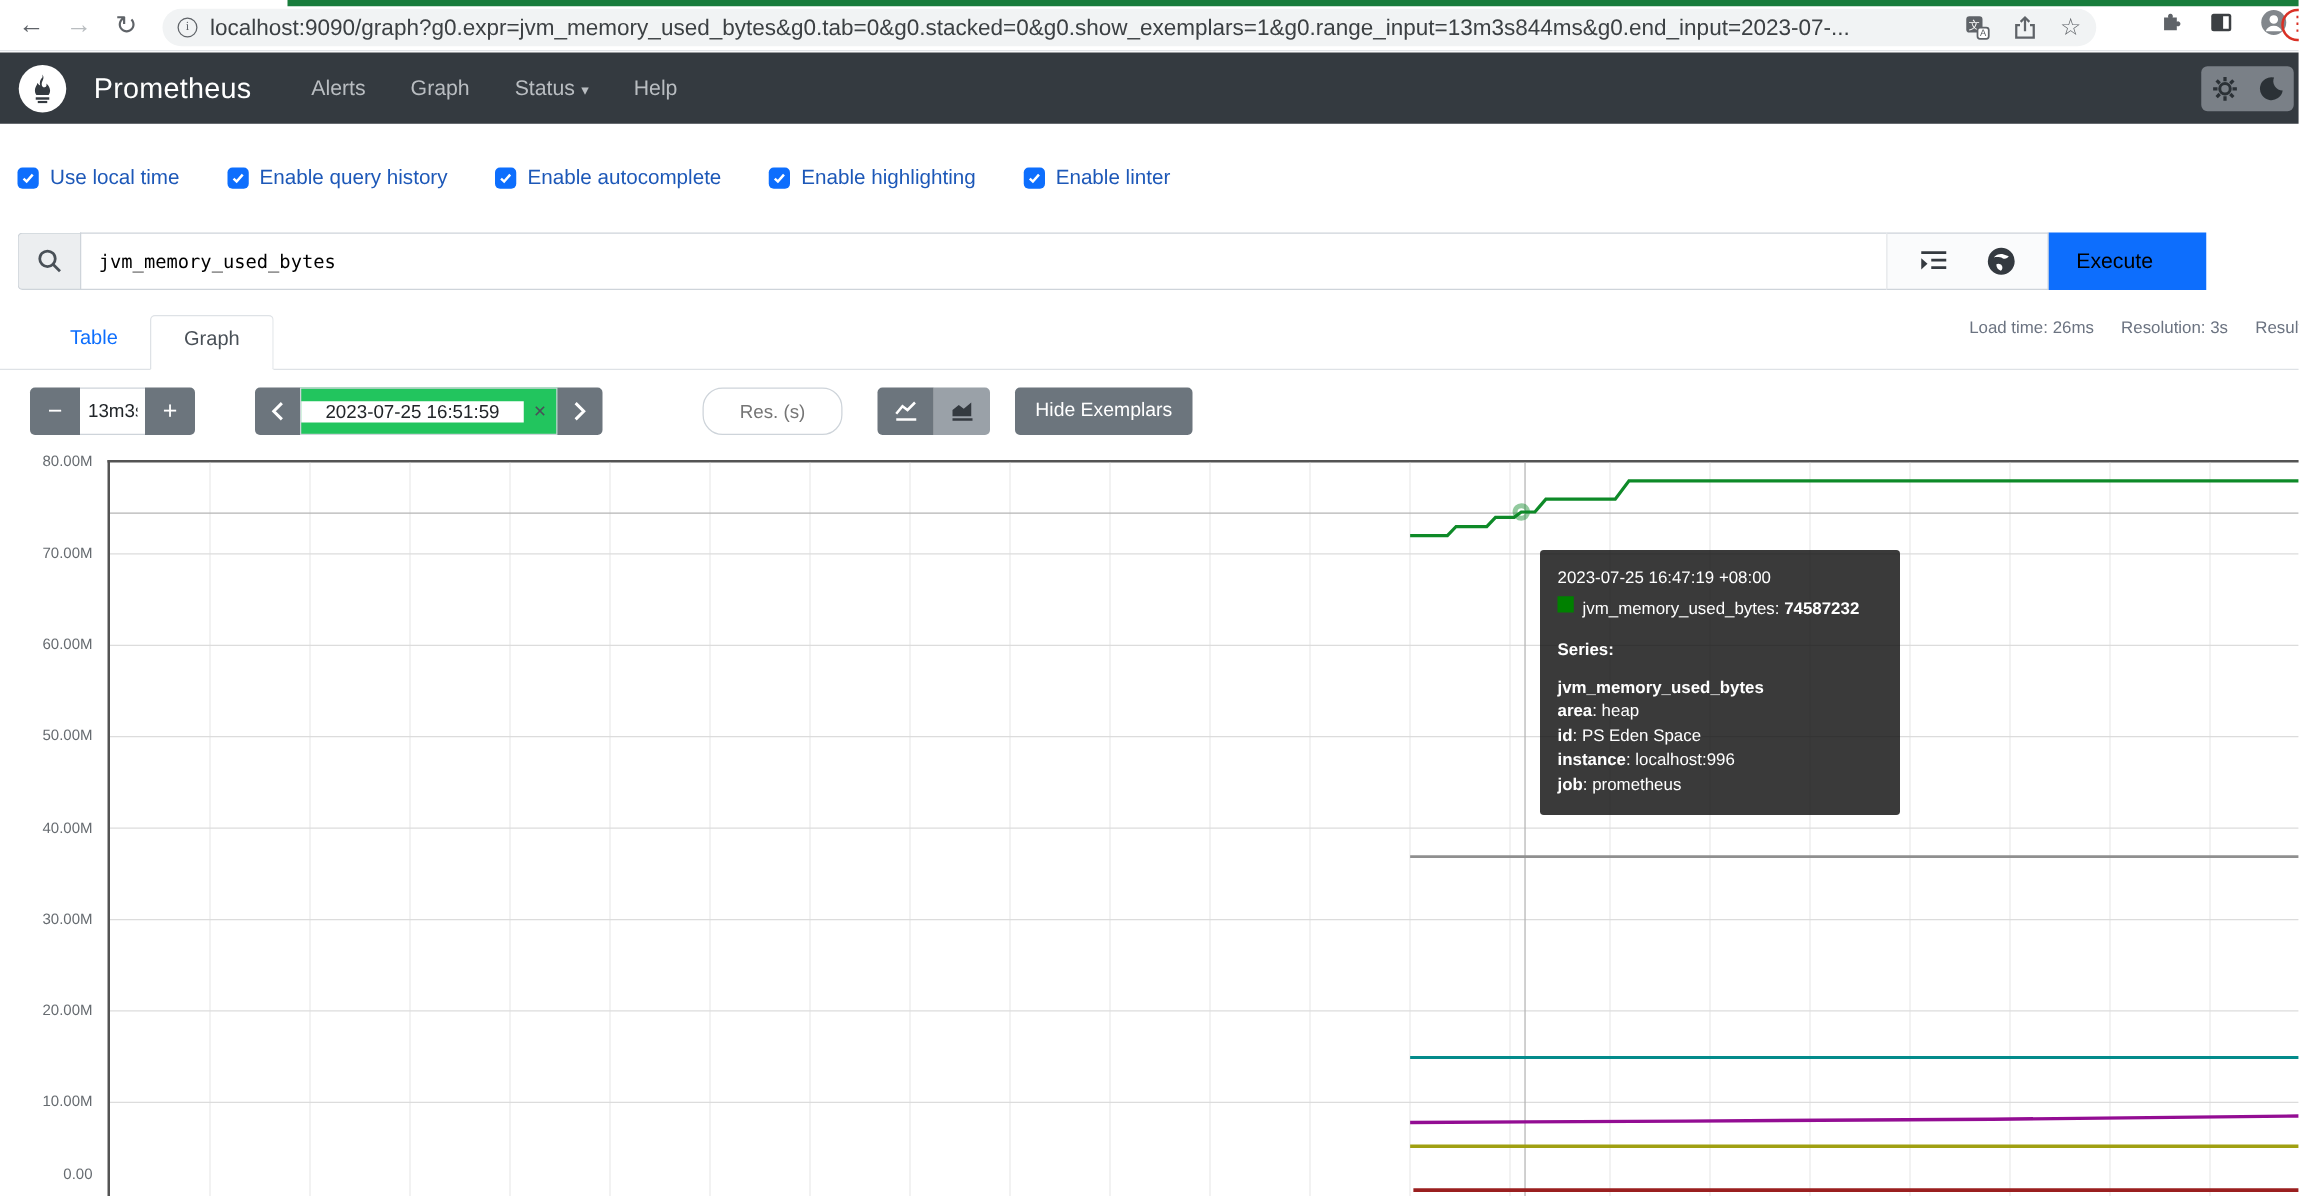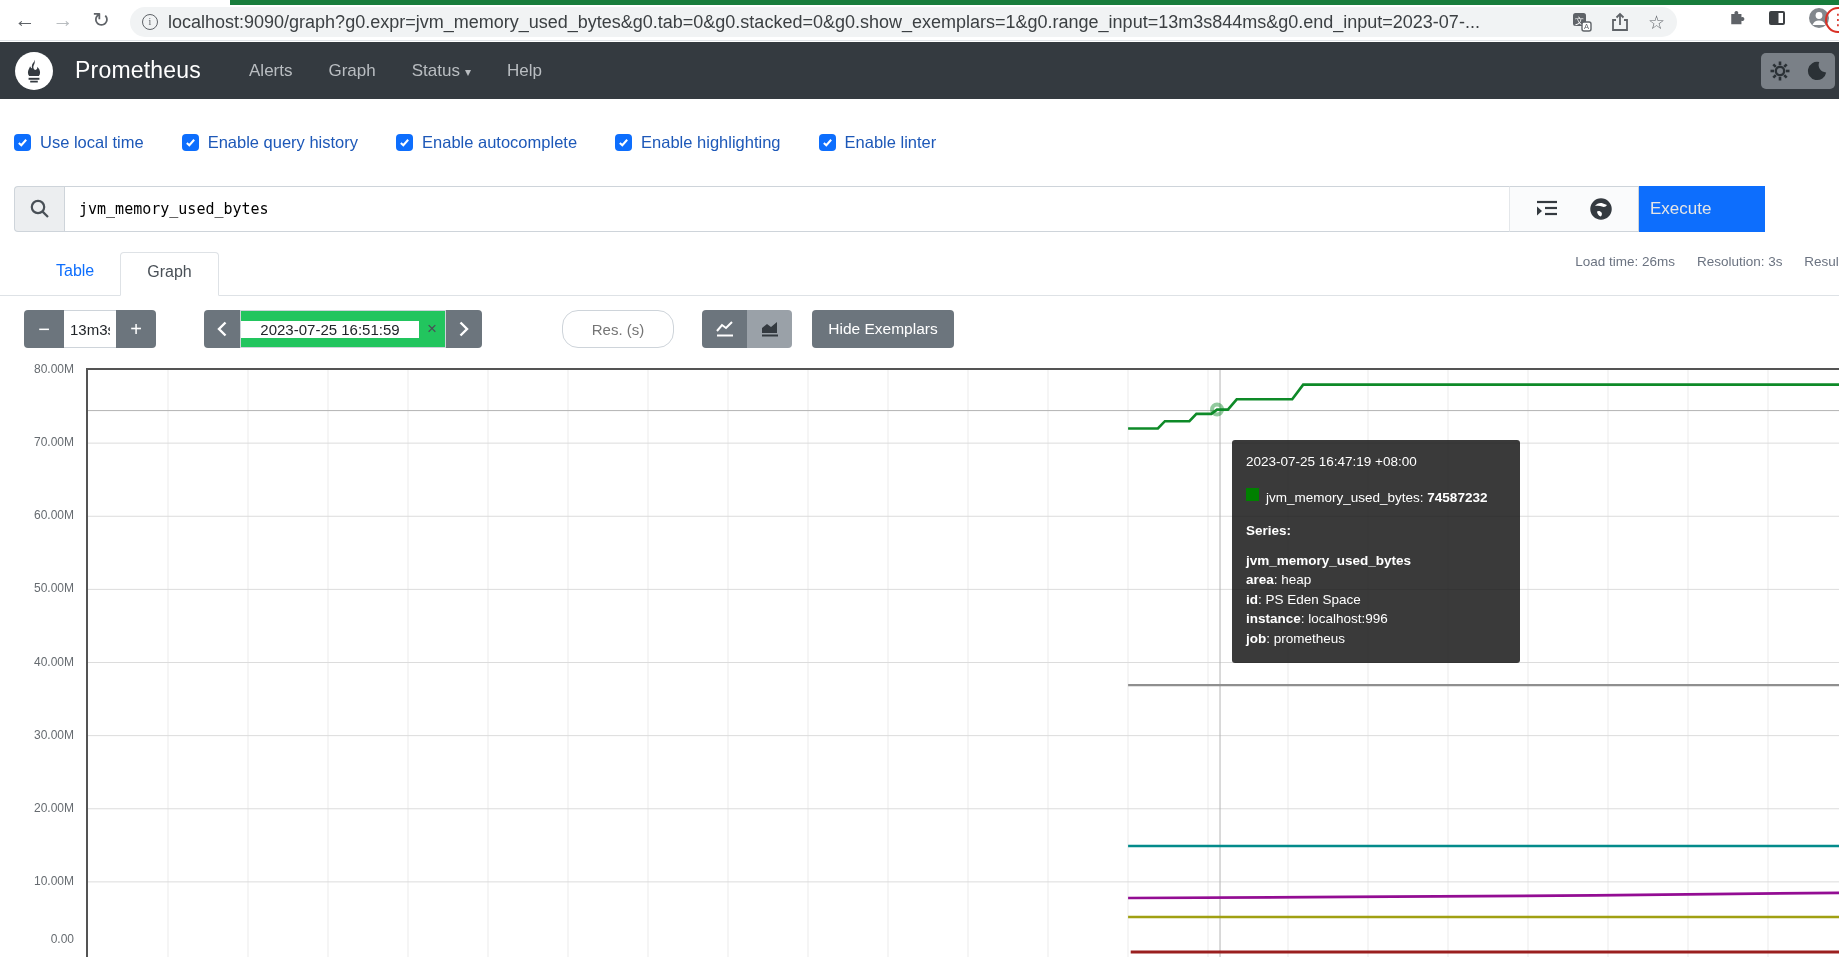--- a/index.html
+++ b/index.html
@@ -31,21 +31,21 @@
   .opts-row { position:absolute; left:14px; top:133px; display:flex; gap:38px; align-items:flex-end; }
   .opt { display:flex; align-items:center; gap:9px; cursor:pointer; }
   .cbox { width:17px; height:17px; background:#0d6efd; border-radius:4px; display:flex; align-items:center; justify-content:center; flex:0 0 auto; }
   .opt-label { font-size:16.5px; color:#1d58b8; }
 
   
   .query-bar { position:absolute; left:14px; top:186px; width:1876px; height:46px; display:flex; }
   .q-addon { width:50px; background:#eceef0; border:1px solid #ced4da; border-right:none; border-radius:4px 0 0 4px; display:flex; align-items:center; justify-content:center; }
   .q-input { flex:0 0 1445px; border:1px solid #ced4da; border-right:none; background:#fff; display:flex; align-items:center; padding-left:14px; font-family:"DejaVu Sans Mono","Liberation Mono",monospace; font-size:15px; color:#000; }
   .q-icons { flex:0 0 130px; background:#fafbfc; border:1px solid #ced4da; border-left:1px solid #e4e7ea; display:flex; align-items:center; justify-content:space-around; padding:0 10px; }
-  .q-exec { flex:0 0 126px; background:#0d6efd; color:#e5e5e5; border:none; font-size:17px; text-align:left; padding-left:11px; cursor:pointer; }
+  .q-exec { flex:0 0 126px; background:#0d6efd; color:#000000; border:none; font-size:17px; text-align:left; padding-left:22px; cursor:pointer; }
 
   
   .tabs-row { position:absolute; left:0; top:252px; width:1839px; height:44px; border-bottom:1px solid #dee2e6; padding-left:30px; display:flex; }
   .tab { font-size:16px; padding:10px 26px; cursor:pointer; }
   .tab.inactive { color:#0d6efd; }
   .tab.active { color:#495057; background:#fff; border:1px solid #dee2e6; border-bottom:1px solid #fff; border-radius:4px 4px 0 0; margin-bottom:-1px; }
   .stats { position:absolute; right:-26px; top:254px; font-size:13.5px; color:#6b7381; white-space:nowrap; }
   .stats span { margin-left:18px; }
 
   
@@ -71,21 +71,21 @@
 
   
   .chart-region { position:absolute; left:0; top:352px; width:1839px; height:605px; }
   .ylabels { position:absolute; left:0; top:0; width:80px; height:605px; }
   .ylab { position:absolute; right:6px; width:70px; text-align:right; font-size:12px; color:#666b70; }
   .plot { position:absolute; left:86px; top:16px; width:1753px; height:591px; border-left:2px solid #545454; border-top:2px solid #545454; border-bottom:2px solid #545454; }
   .plot svg { display:block; }
 
   
   .tooltip { position:absolute; left:1232px; top:440px; width:288px; background:rgba(18,18,18,0.83); border-radius:3px; color:#fff; font-size:13.5px; line-height:1.45; padding:12px 14px 14px 14px; z-index:10; }
-  .tt-date { margin-bottom:16px; }
+  .tt-date { margin-bottom:5px; }
   .tt-val-row { display:flex; align-items:flex-start; gap:7px; margin-bottom:14px; }
   .tt-swatch { width:13px; height:13px; flex:0 0 auto; }
   .tt-series-head { font-weight:bold; margin-bottom:10px; }
   .tt-series-name { font-weight:bold; }
   .tt-lbl b { font-weight:bold; }
 </style>
 </head>
 <body>
 
 <div class="browser-bar">

